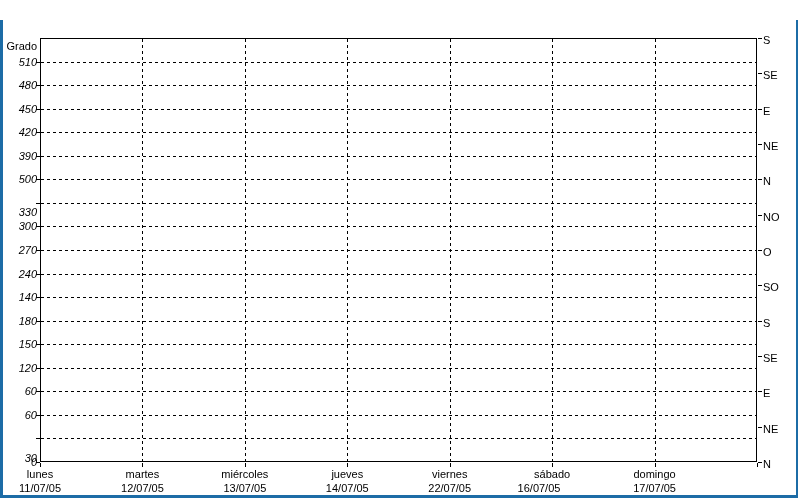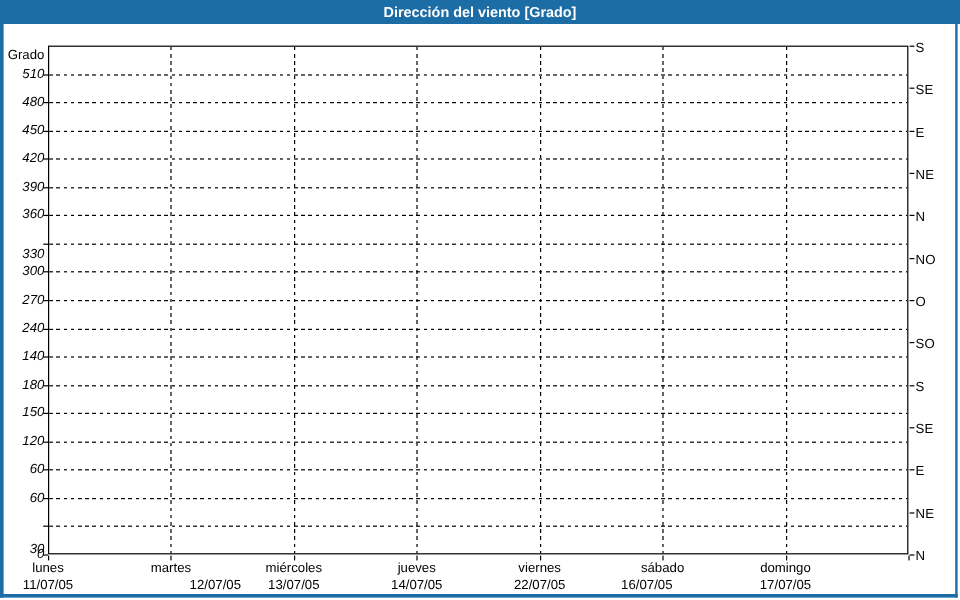--- a/index.html
+++ b/index.html
@@ -42,23 +42,20 @@
   }
   .xlab {
     position: absolute; font-size: 11px; transform: translateX(-50%);
     white-space: nowrap;
   }
 </style>
 </head>
 <body>
 
 <div id="window">
-  <div class="titlebar" style="background: rgb(28, 108, 166); color: rgb(255, 255, 255);">
-    <span>Dirección del viento [Grado]</span>
-  </div>
   <div class="border-left" style="background: rgb(28, 108, 166);"></div>
   <div class="border-right" style="background: rgb(28, 108, 166);"></div>
   <div class="border-bottom" style="background: rgb(28, 108, 166);"></div>
 
   <div class="plot-frame" style="border-color: rgb(0, 0, 0);"></div>
   <div class="grado">Grado</div>
 
   <div id="gen">
       <div class="tick" style="left: 36px; top: 462px; width: 4px; height: 1px;"></div>
       <div class="ylab" style="right: 763px; top: 462px;">0</div>
@@ -90,21 +87,21 @@
       <div class="tick" style="left: 36px; top: 250px; width: 4px; height: 1px;"></div>
       <div class="ylab" style="right: 763px; top: 250px;">270</div>
       <div class="hgrid" style="left: 41px; top: 226.444px; width: 715px;"></div>
       <div class="tick" style="left: 36px; top: 226.444px; width: 4px; height: 1px;"></div>
       <div class="ylab" style="right: 763px; top: 226.444px;">300</div>
       <div class="hgrid" style="left: 41px; top: 202.889px; width: 715px;"></div>
       <div class="tick" style="left: 36px; top: 202.889px; width: 4px; height: 1px;"></div>
       <div class="ylab" style="right: 763px; top: 212px;">330</div>
       <div class="hgrid" style="left: 41px; top: 179.333px; width: 715px;"></div>
       <div class="tick" style="left: 36px; top: 179.333px; width: 4px; height: 1px;"></div>
-      <div class="ylab" style="right: 763px; top: 179.333px;">360</div>
+      <div class="ylab" style="right: 763px; top: 179.333px;">500</div>
       <div class="hgrid" style="left: 41px; top: 155.778px; width: 715px;"></div>
       <div class="tick" style="left: 36px; top: 155.778px; width: 4px; height: 1px;"></div>
       <div class="ylab" style="right: 763px; top: 155.778px;">390</div>
       <div class="hgrid" style="left: 41px; top: 132.222px; width: 715px;"></div>
       <div class="tick" style="left: 36px; top: 132.222px; width: 4px; height: 1px;"></div>
       <div class="ylab" style="right: 763px; top: 132.222px;">420</div>
       <div class="hgrid" style="left: 41px; top: 108.667px; width: 715px;"></div>
       <div class="tick" style="left: 36px; top: 108.667px; width: 4px; height: 1px;"></div>
       <div class="ylab" style="right: 763px; top: 108.667px;">450</div>
       <div class="hgrid" style="left: 41px; top: 85.1111px; width: 715px;"></div>
@@ -149,21 +146,21 @@
       <div class="tick" style="left: 142.429px; top: 463px; width: 1px; height: 4px;"></div>
       <div class="tick" style="left: 244.857px; top: 463px; width: 1px; height: 4px;"></div>
       <div class="tick" style="left: 347.286px; top: 463px; width: 1px; height: 4px;"></div>
       <div class="tick" style="left: 449.714px; top: 463px; width: 1px; height: 4px;"></div>
       <div class="tick" style="left: 552.143px; top: 463px; width: 1px; height: 4px;"></div>
       <div class="tick" style="left: 654.571px; top: 463px; width: 1px; height: 4px;"></div>
       <div class="tick" style="left: 757px; top: 463px; width: 1px; height: 4px;"></div>
       <div class="xlab" style="left: 40px; top: 468px;">lunes</div>
       <div class="xlab" style="left: 40px; top: 482px;">11/07/05</div>
       <div class="xlab" style="left: 142.429px; top: 468px;">martes</div>
-      <div class="xlab" style="left: 142.429px; top: 482px; margin-left: 37px;">12/07/05</div>
+      <div class="xlab" style="left: 142.429px; top: 482px;">12/07/05</div>
       <div class="xlab" style="left: 244.857px; top: 468px;">miércoles</div>
       <div class="xlab" style="left: 244.857px; top: 482px;">13/07/05</div>
       <div class="xlab" style="left: 347.286px; top: 468px;">jueves</div>
       <div class="xlab" style="left: 347.286px; top: 482px;">14/07/05</div>
       <div class="xlab" style="left: 449.714px; top: 468px;">viernes</div>
       <div class="xlab" style="left: 449.714px; top: 482px;">22/07/05</div>
       <div class="xlab" style="left: 552.143px; top: 468px;">sábado</div>
       <div class="xlab" style="left: 539px; top: 482px;">16/07/05</div>
       <div class="xlab" style="left: 654.571px; top: 468px;">domingo</div>
       <div class="xlab" style="left: 654.571px; top: 482px;">17/07/05</div>

